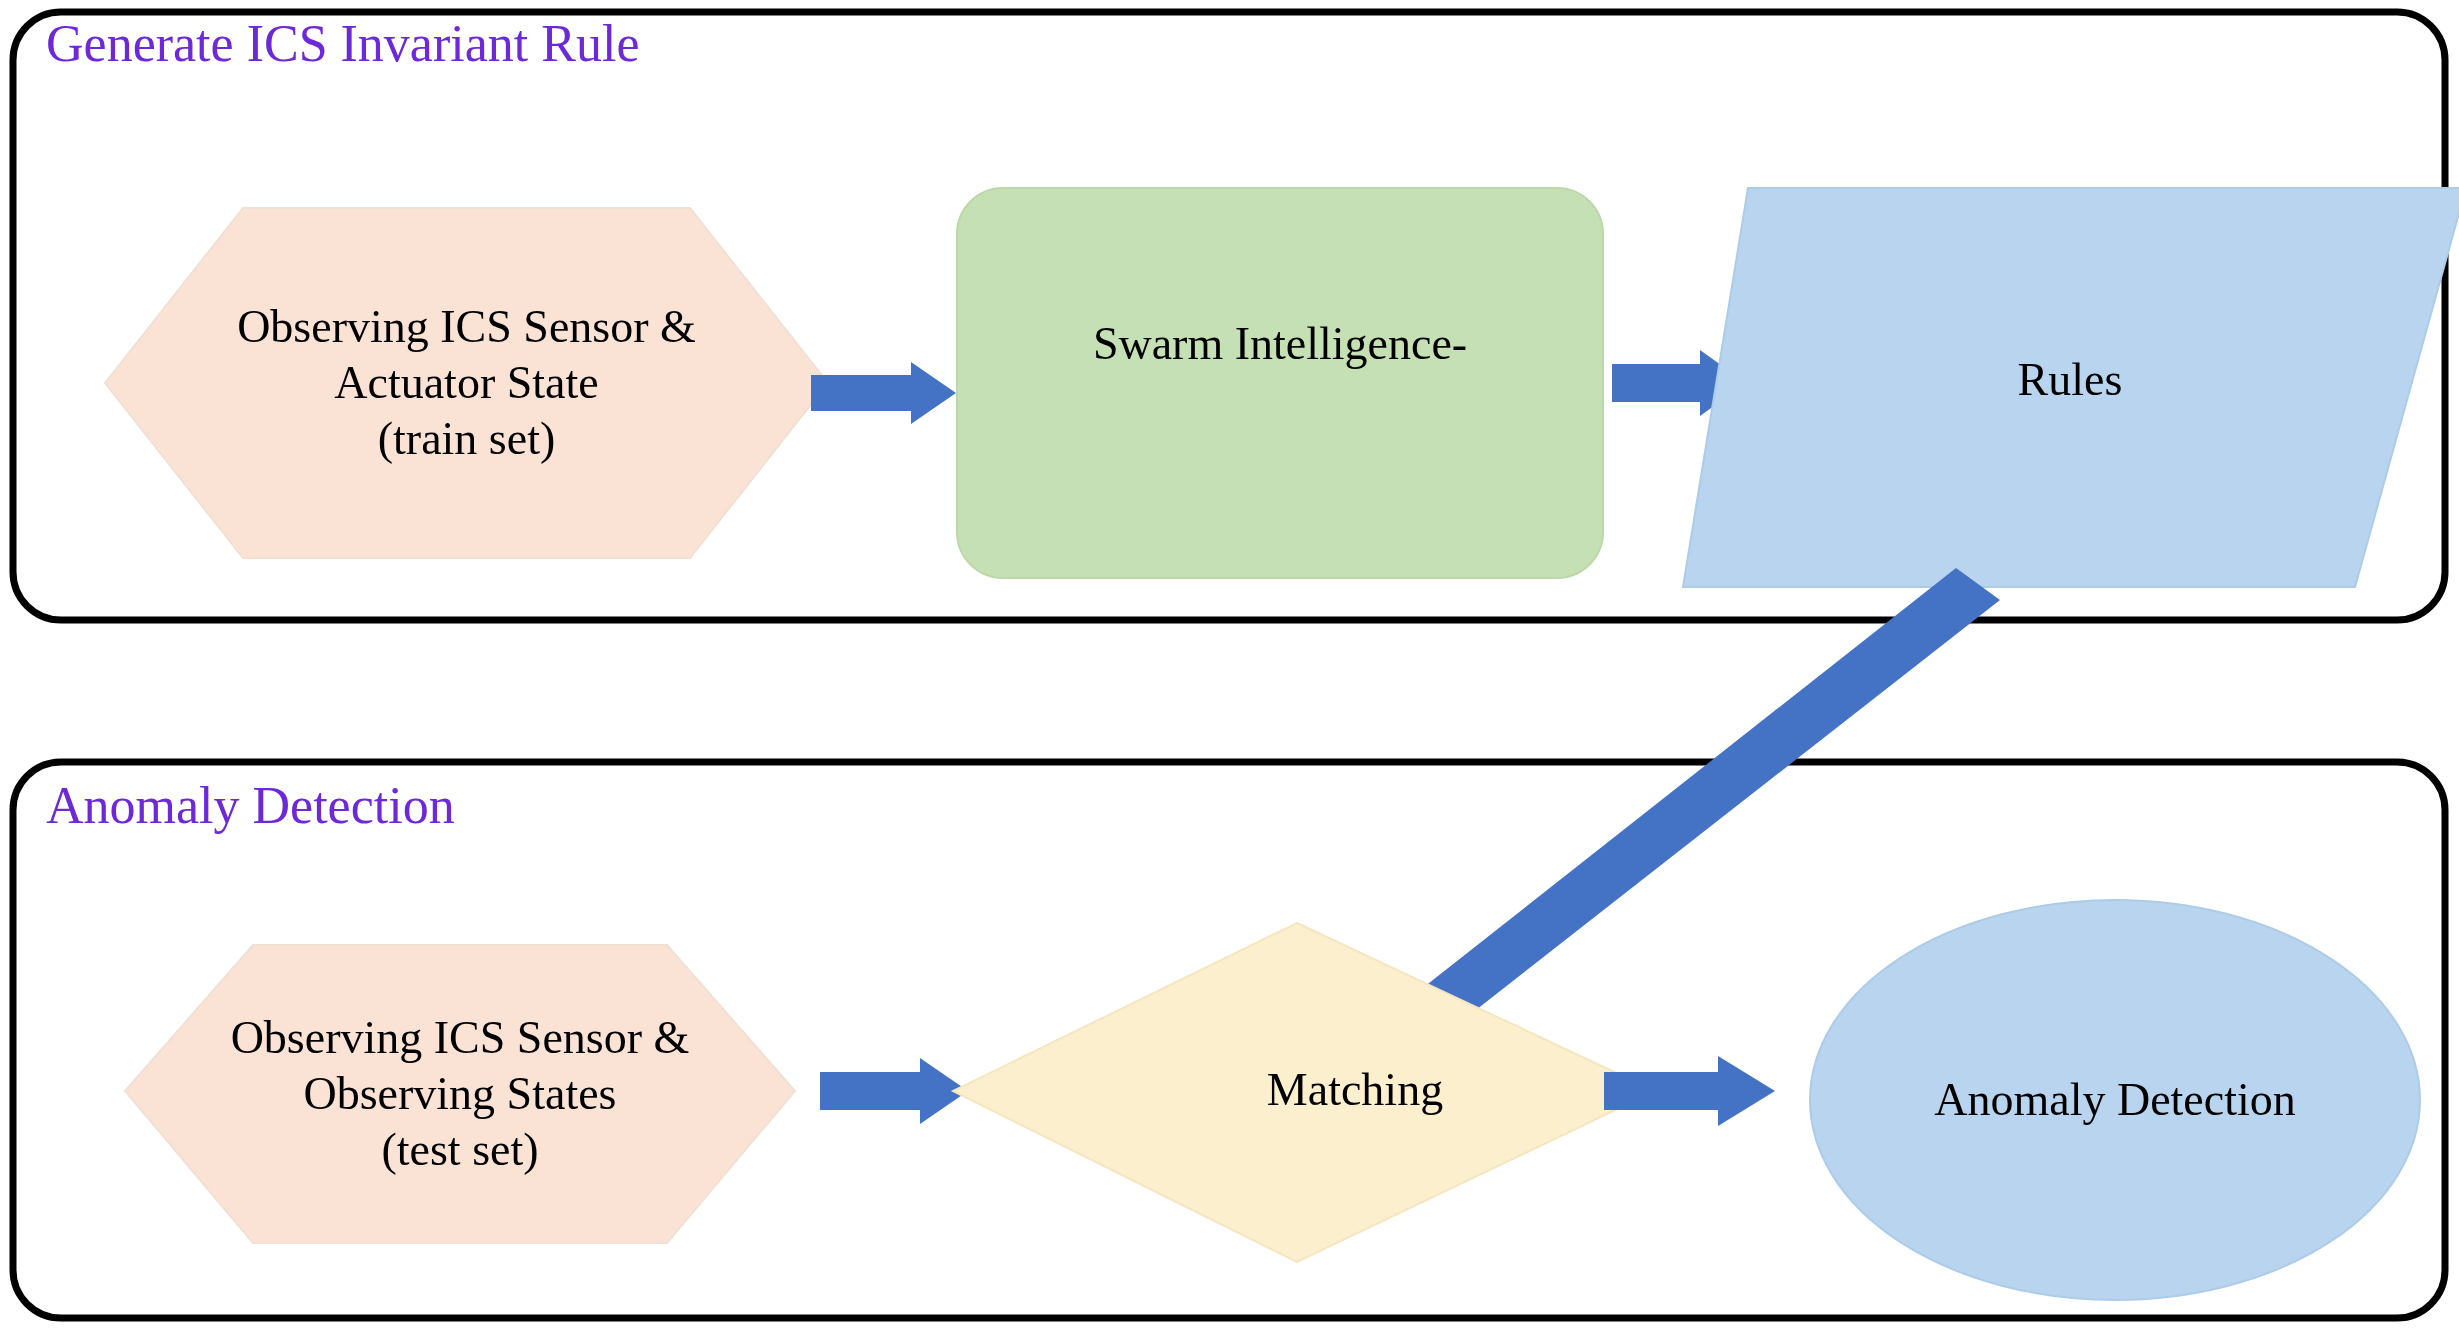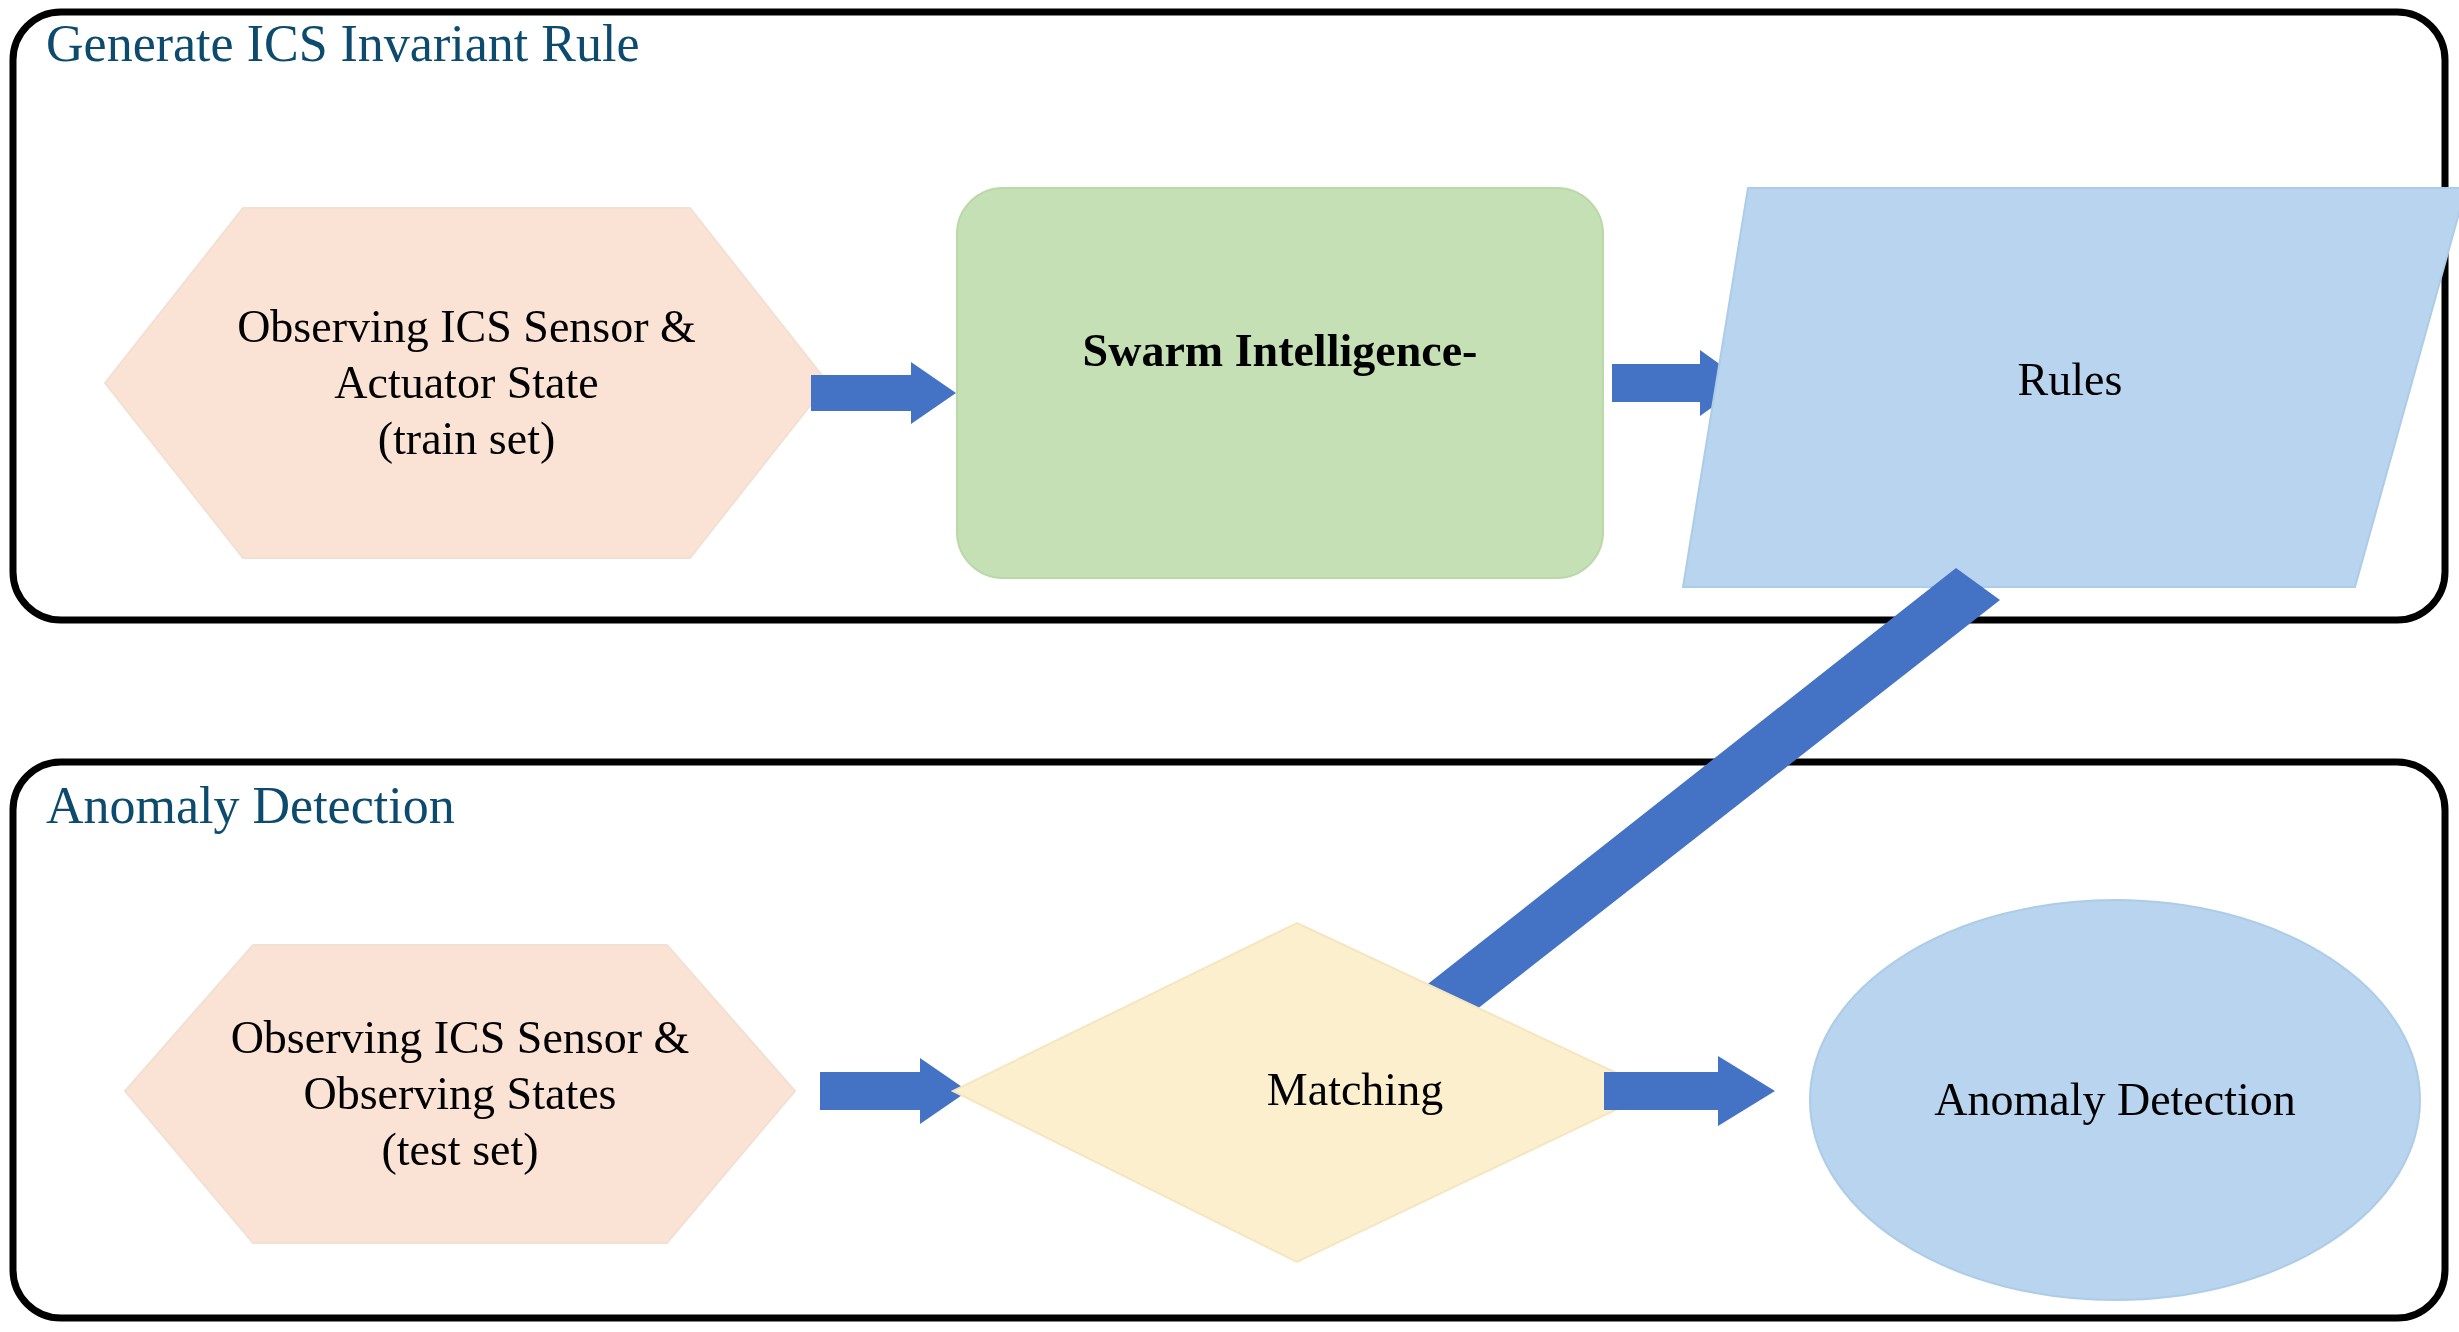--- a/index.html
+++ b/index.html
@@ -19,21 +19,21 @@
     position: absolute;
     left: 0;
     top: 0;
     width: 2459px;
     height: 1332px;
   }
   .panel-label {
     position: absolute;
     font-family: "Liberation Serif", "DejaVu Serif", serif;
     font-size: 52px;
-    color: #0c4a6e;
+    color: #6d28d9;
     white-space: nowrap;
     line-height: 1.0;
     text-align: right;
   }
   .node-label {
     position: absolute;
     font-family: "Liberation Serif", "DejaVu Serif", serif;
     font-size: 46px;
     color: #000000;
     text-align: center;
@@ -83,21 +83,21 @@
   <div class="panel-label" style="left:46px; top:18px;">Generate ICS Invariant Rule</div>
 
   <div class="panel-label" style="left:46px; top:780px;">Anomaly Detection</div>
 
   <div class="node-label" style="left:105px; top:208px; width:723px; height:350px;">
     <span>Observing ICS Sensor &amp;</span>
     <span>Actuator State</span>
     <span>(train set)</span>
   </div>
 
-  <div class="node-label" style="left:957px; top:188px; width:646px; height:327px;font-weight:bold;">
+  <div class="node-label" style="left:957px; top:181px; width:646px; height:327px;">
     <span>Swarm Intelligence-</span>
   </div>
 
   <div class="node-label" style="left:1810px; top:300px; width:520px; height:160px;">
     <span>Rules</span>
   </div>
 
   <div class="node-label" style="left:125px; top:945px; width:670px; height:298px;">
     <span>Observing ICS Sensor &amp;</span>
     <span>Observing States</span>

